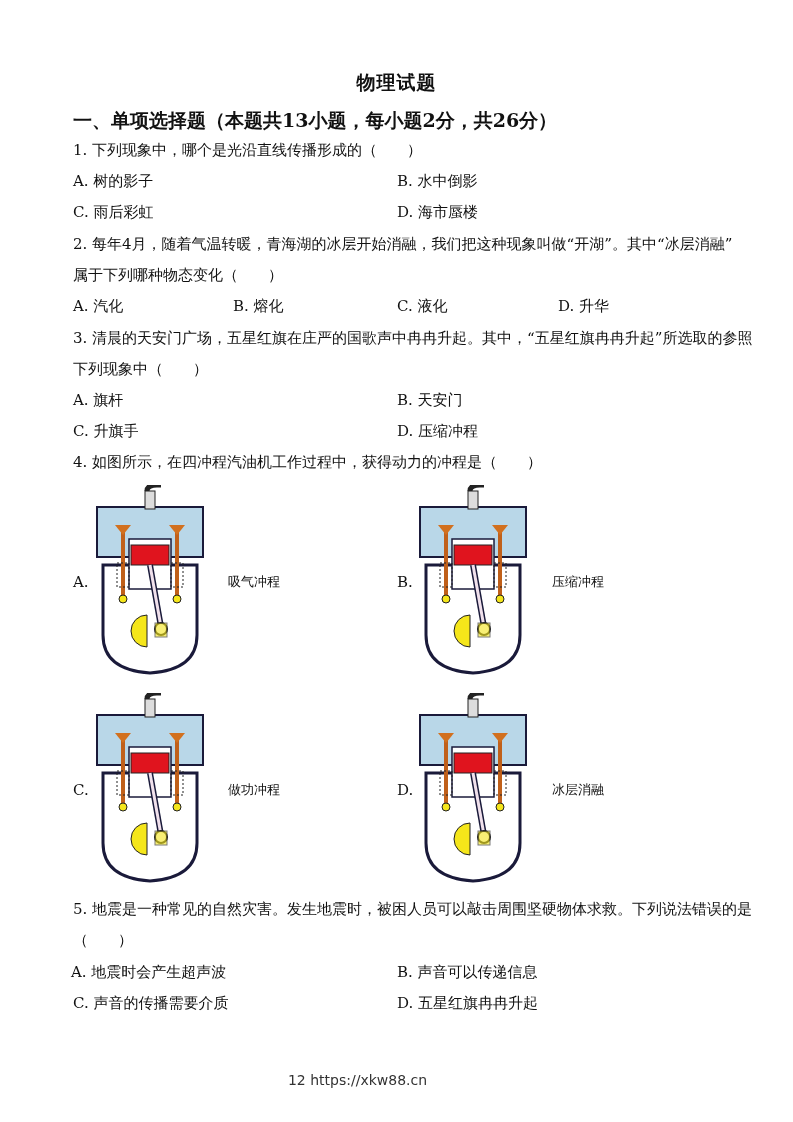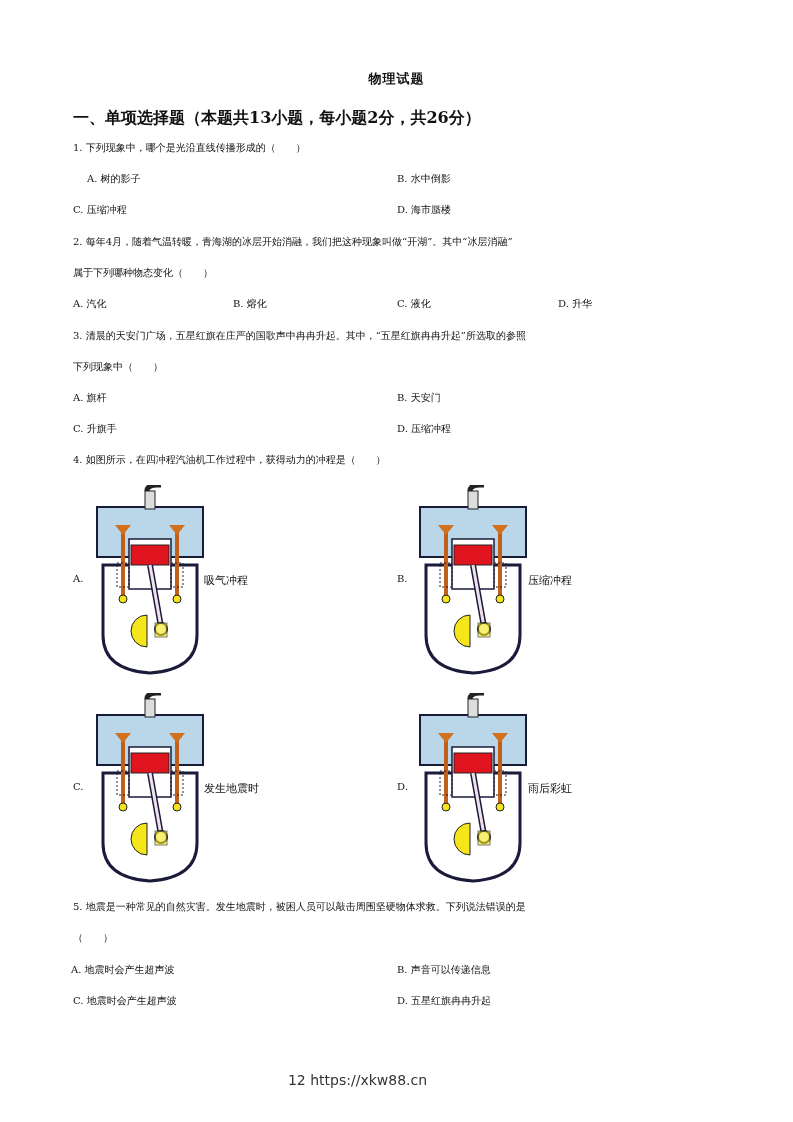--- a/index.html
+++ b/index.html
@@ -1,34 +1,34 @@
 <!DOCTYPE html>
 <html><head>
 <meta charset="utf-8">
 <style>
   html,body{margin:0;padding:0;background:#fff;}
   body{width:793px;height:1122px;position:relative;overflow:hidden;font-family:"DejaVu Serif","Liberation Serif",serif;color:#111;}
   .abs{position:absolute;}
-  .title{left:0;width:793px;top:70px;text-align:center;font-size:13px;font-weight:bold;letter-spacing:1px;}
-  .sec{left:73px;top:108px;font-size:16px;font-weight:bold;}
-  .line{font-size:10px;white-space:nowrap;}
+  .title{left:0;width:793px;top:70px;text-align:center;font-size:19px;font-weight:bold;letter-spacing:1px;}
+  .sec{left:73px;top:108px;font-size:19px;font-weight:bold;}
+  .line{font-size:15px;white-space:nowrap;}
   .engine{width:110px;height:190px;}
-  .caption{font-size:11px;}
+  .caption{font-size:13px;margin-left:24px;}
   .footer{left:0;width:715px;top:1072px;text-align:center;font-family:"DejaVu Sans","Liberation Sans",sans-serif;font-size:14px;color:#333;}
 </style>
 </head>
 <body>
 
 <div class="abs title">物理试题</div>
 <div class="abs sec">一、单项选择题（本题共13小题，每小题2分，共26分）</div>
 
 <div class="abs line" style="left:73px;top:141px">1. 下列现象中，哪个是光沿直线传播形成的（　　）</div>
-<div class="abs line" style="left:87px;top:172px">A. 树的影子</div>
+<div class="abs line" style="left:73px;top:172px">A. 树的影子</div>
 <div class="abs line" style="left:397px;top:172px">B. 水中倒影</div>
-<div class="abs line" style="left:73px;top:203px">C. 压缩冲程</div>
+<div class="abs line" style="left:73px;top:203px">C. 雨后彩虹</div>
 <div class="abs line" style="left:397px;top:203px">D. 海市蜃楼</div>
 
 <div class="abs line" style="left:73px;top:235px">2. 每年4月，随着气温转暖，青海湖的冰层开始消融，我们把这种现象叫做“开湖”。其中“冰层消融”</div>
 <div class="abs line" style="left:73px;top:266px">属于下列哪种物态变化（　　）</div>
 <div class="abs line" style="left:73px;top:297px">A.  汽化</div>
 <div class="abs line" style="left:233px;top:297px">B.  熔化</div>
 <div class="abs line" style="left:397px;top:297px">C.  液化</div>
 <div class="abs line" style="left:558px;top:297px">D.  升华</div>
 
 <div class="abs line" style="left:73px;top:329px">3. 清晨的天安门广场，五星红旗在庄严的国歌声中冉冉升起。其中，“五星红旗冉冉升起”所选取的参照</div>
@@ -75,28 +75,28 @@
 <div class="abs line" style="left:397px;top:573px">B.</div>
 <svg class="abs engine" style="left:418px;top:485px" viewBox="0 0 110 190">
     <use href="#eng"></use>
   </svg>
 <div class="abs caption" style="left:528px;top:573px">压缩冲程</div>
 
 <div class="abs line" style="left:73px;top:781px">C.</div>
 <svg class="abs engine" style="left:95px;top:693px" viewBox="0 0 110 190">
     <use href="#eng"></use>
   </svg>
-<div class="abs caption" style="left:204px;top:781px">发生地震时</div>
+<div class="abs caption" style="left:204px;top:781px">做功冲程</div>
 
 <div class="abs line" style="left:397px;top:781px">D.</div>
 <svg class="abs engine" style="left:418px;top:693px" viewBox="0 0 110 190">
     <use href="#eng"></use>
   </svg>
-<div class="abs caption" style="left:528px;top:781px">雨后彩虹</div>
+<div class="abs caption" style="left:528px;top:781px">冰层消融</div>
 
 <div class="abs line" style="left:73px;top:900px">5. 地震是一种常见的自然灾害。发生地震时，被困人员可以敲击周围坚硬物体求救。下列说法错误的是</div>
 <div class="abs line" style="left:73px;top:931px">（　　）</div>
 <div class="abs line" style="left:71px;top:963px">A.  地震时会产生超声波</div>
 <div class="abs line" style="left:397px;top:963px">B.  声音可以传递信息</div>
-<div class="abs line" style="left:73px;top:994px">C.  地震时会产生超声波</div>
+<div class="abs line" style="left:73px;top:994px">C.  声音的传播需要介质</div>
 <div class="abs line" style="left:397px;top:994px">D.  五星红旗冉冉升起</div>
 
 <div class="abs footer">12 https://xkw88.cn</div>
 
 </body></html>

